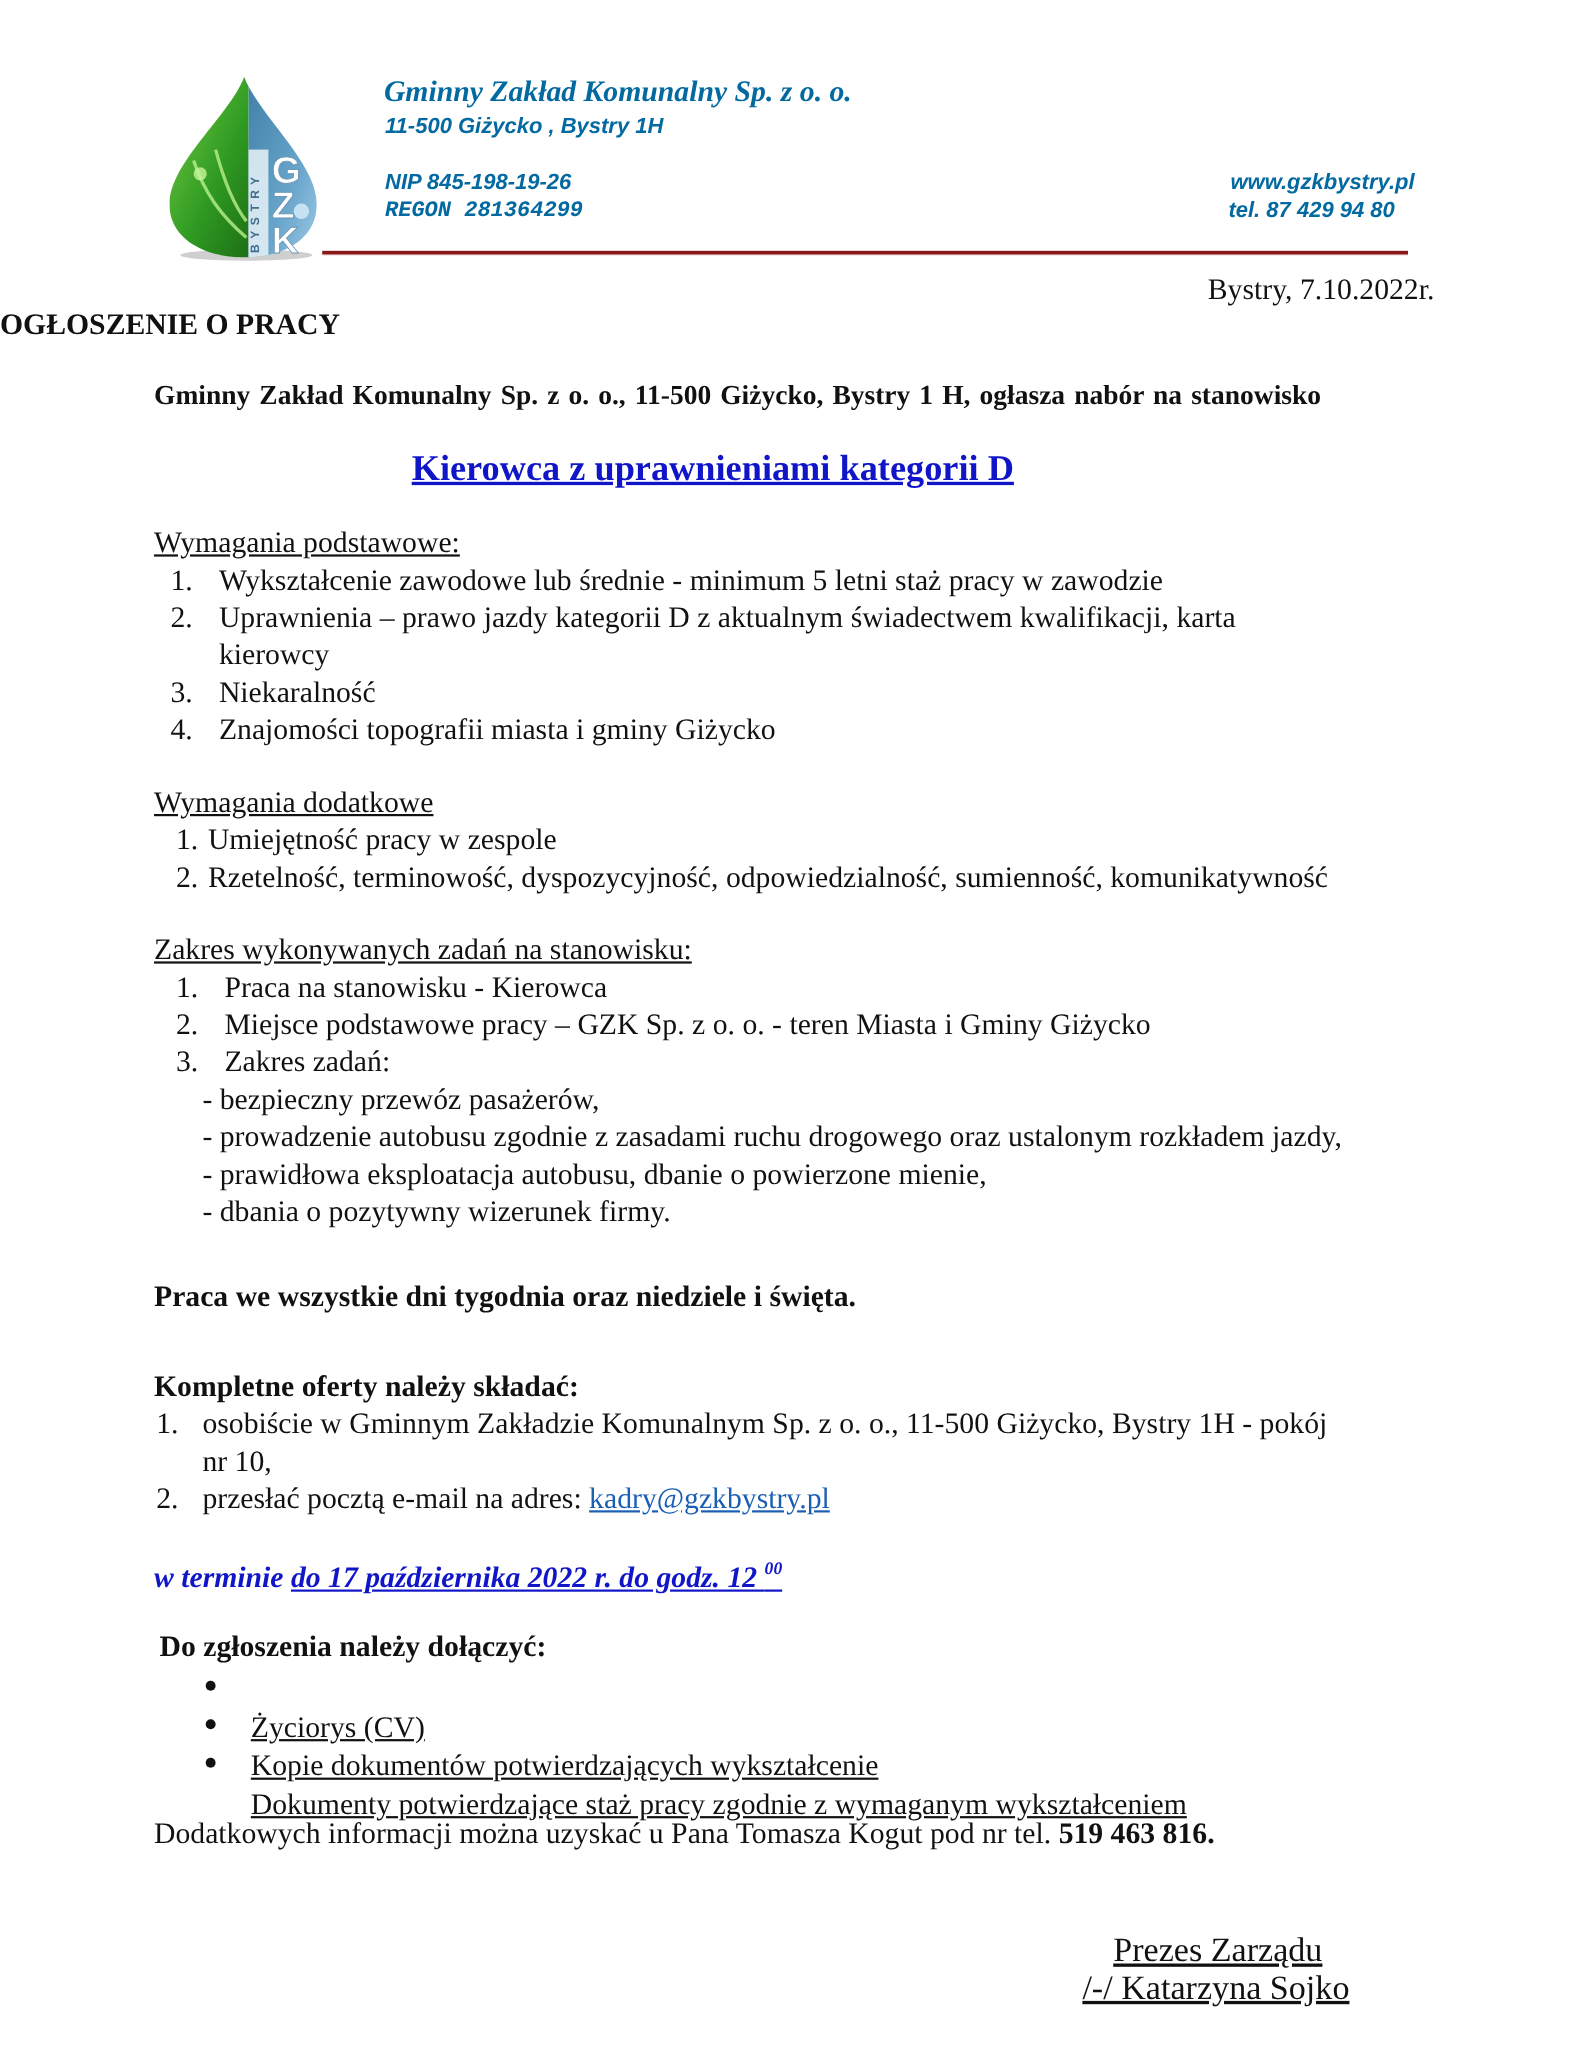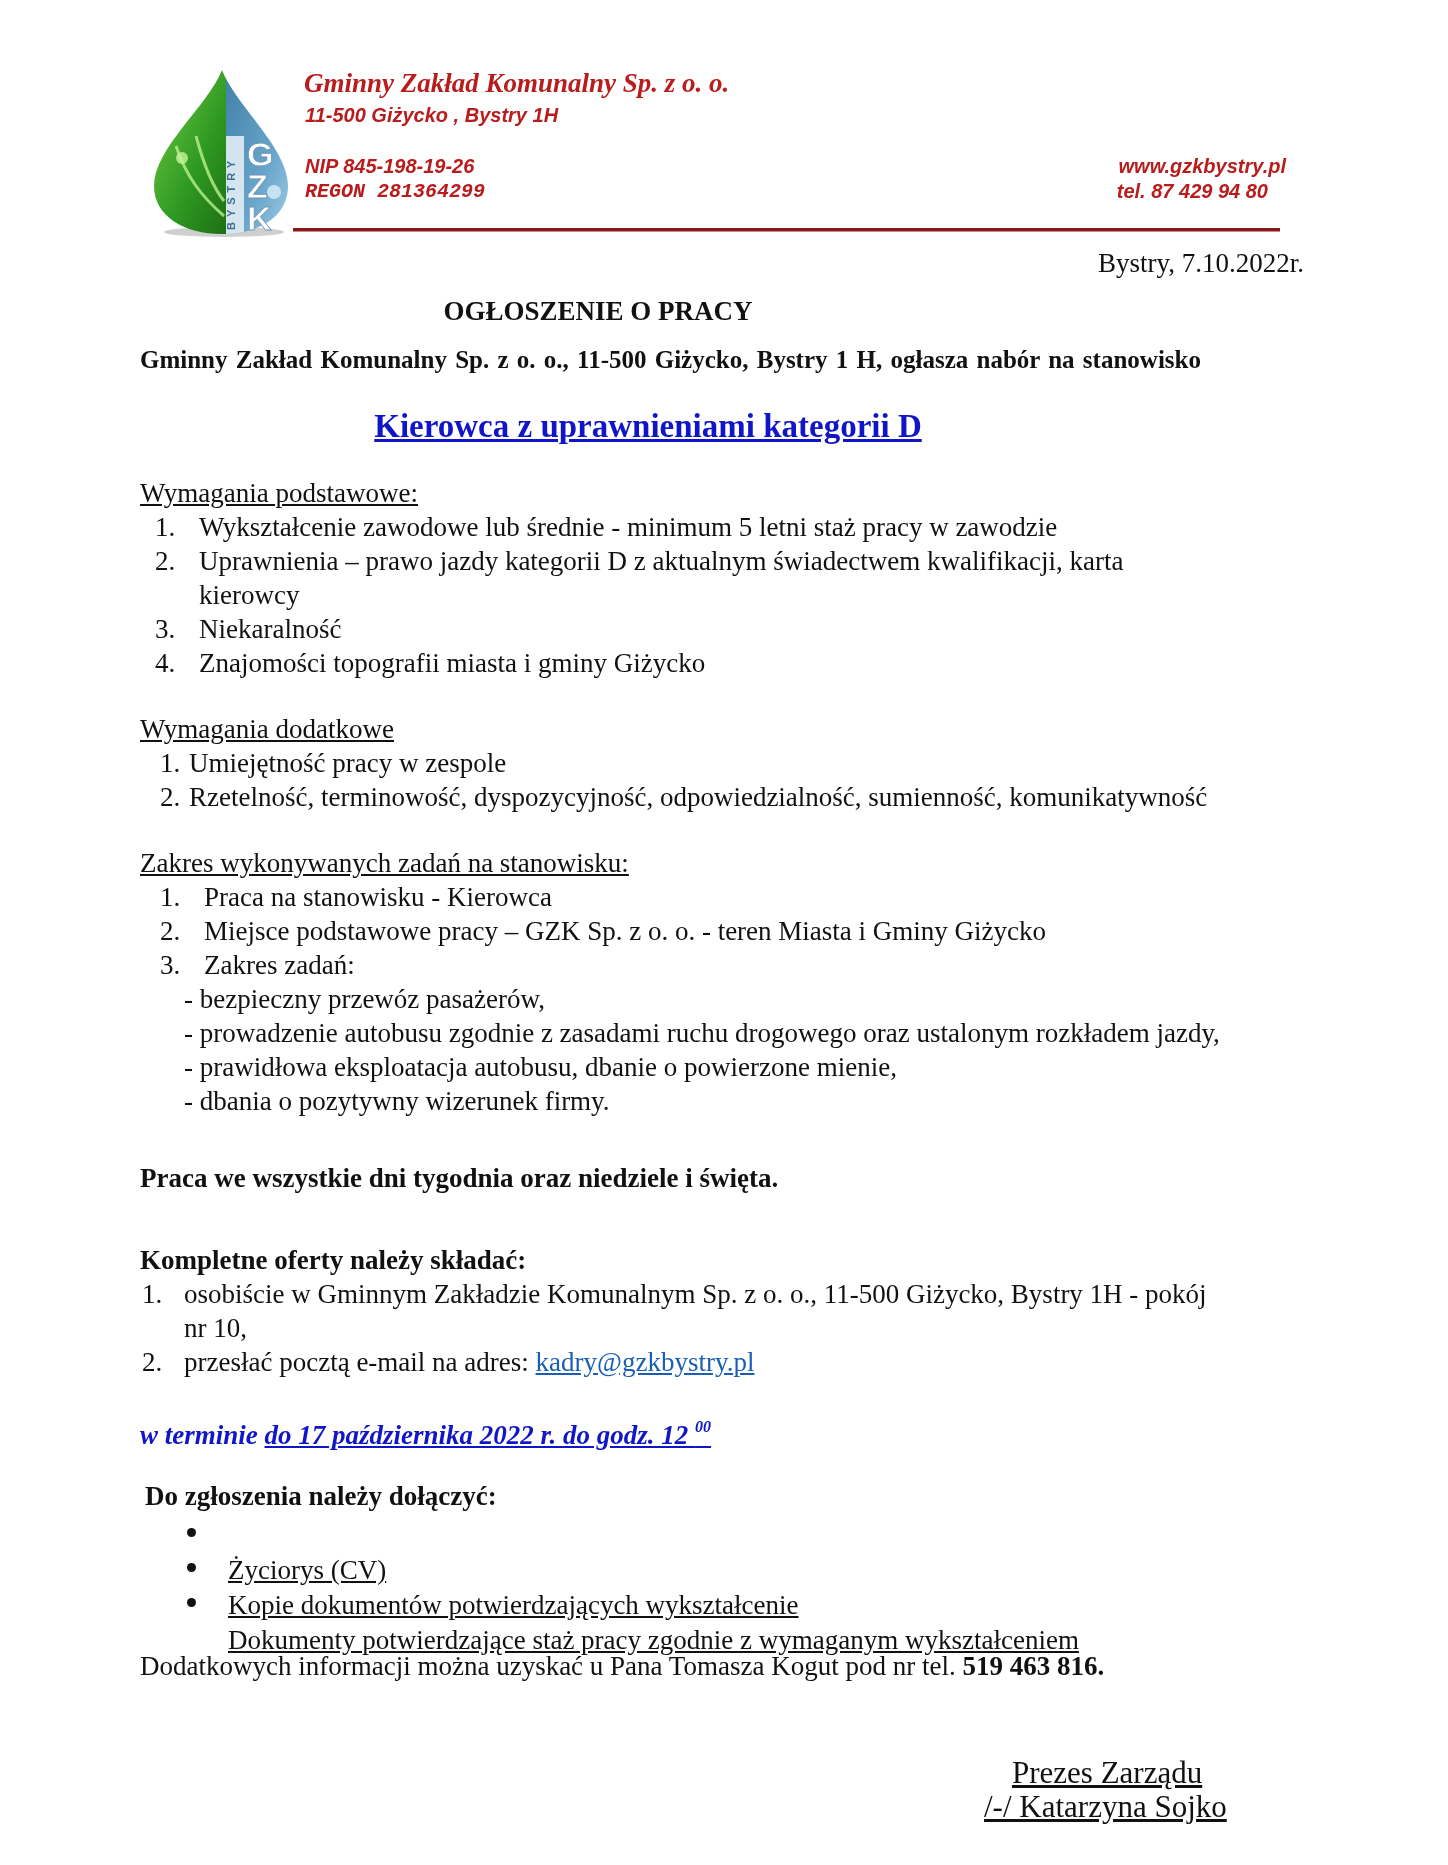--- a/index.html
+++ b/index.html
@@ -2,32 +2,32 @@
 <html><head>
 <meta charset="utf-8">
 <style>
   html, body { margin: 0; padding: 0; background: #ffffff; }
   body { width: 1448px; height: 1865px; position: relative; overflow: hidden;
          font-family: "Liberation Serif", "DejaVu Serif", serif; color: #111; }
   .abs { position: absolute; white-space: nowrap; }
 
   
   .logo { position: absolute; left: 146px; top: 66px; width: 150px; height: 172px; }
-  .hdr-red { color: #b91c1c; }
+  .hdr-red { color: #0369a1; margin-left: 45px; }
   .hdr-name { left: 304px; top: 68px; font-family: "Liberation Serif", serif; font-style: italic; font-weight: bold; font-size: 27px; }
   .hdr-sans { font-family: "Liberation Sans", "DejaVu Sans", sans-serif; font-style: italic; font-weight: bold; font-size: 20px; }
   .hdr-addr { left: 305px; top: 104px; }
   .hdr-nip { left: 305px; top: 155px; }
   .hdr-regon { left: 305px; top: 180px; font-family: Liberation Mono, monospace; }
   .hdr-www { right: 162px; top: 155px; }
   .hdr-tel { right: 180px; top: 180px; }
   .hdr-rule { position: absolute; left: 293px; top: 228px; width: 987px; height: 3px; background: #8a1a1a; box-shadow: 0 1px 0 #c98a8a; }
 
   .date { right: 144px; top: 248px; font-size: 27px; text-align: right; }
-  .title { left: 0; width: 1196px; text-align: center; top: 280px; font-size: 27px; font-weight: bold; margin-top: 16px; }
+  .title { left: 0; width: 1196px; text-align: left; top: 280px; font-size: 27px; font-weight: bold; }
   .intro { left: 140px; top: 346px; font-size: 25px; font-weight: bold; word-spacing: 2px; }
   .job { left: 0; width: 1296px; text-align: center; top: 408px; font-size: 33px; font-weight: bold; color: #1016c8; text-decoration: underline; }
 
   .sec-h { left: 140px; font-size: 27px; font-weight: normal; text-decoration: underline; }
   .txt { font-size: 27px; }
   .num { position: absolute; font-size: 27px; white-space: nowrap; }
   .bold { font-weight: bold; }
   .link { color: #1a5fb4; text-decoration: underline; }
   .deadline { left: 140px; top: 1418px; font-size: 27px; font-weight: bold; font-style: italic; color: #1016c8; }
   .deadline .u { text-decoration: underline; }

